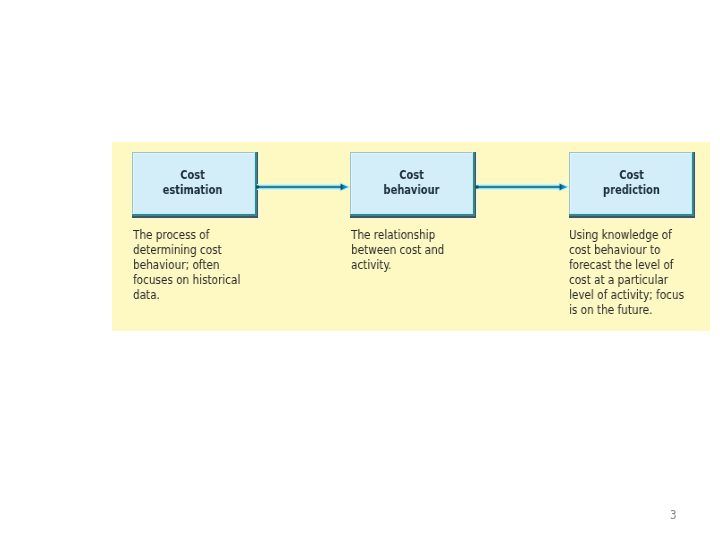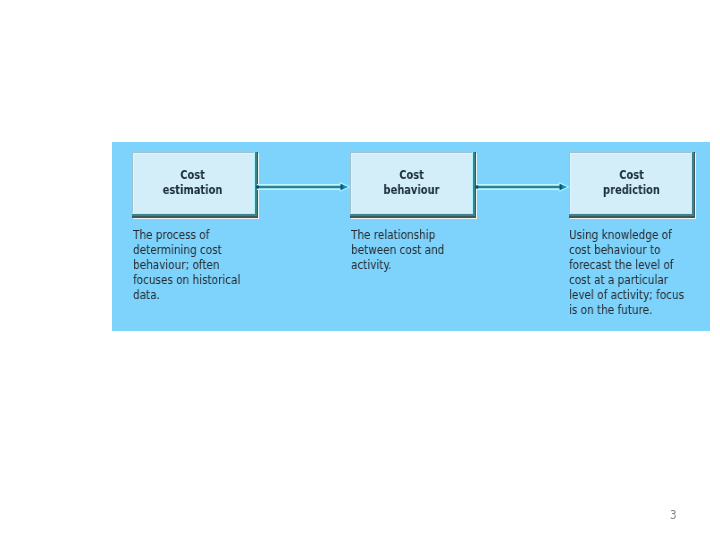--- a/index.html
+++ b/index.html
@@ -10,21 +10,21 @@
   }
   .slide { position:relative; width:720px; height:540px; background:#ffffff; }
   
   .box-label, .caption, .pagenum {
     -webkit-font-smoothing:antialiased;
     will-change:transform; backface-visibility:hidden;
   }
 
   .panel {
     position:absolute; left:112px; top:142px; width:598px; height:189px;
-    background:#7dd3fc;
+    background:#fef9c3;
   }
 
   
   
   .box {
     position:absolute; box-sizing:border-box;
     background:#44555a;
     border-top:0; border-left:0;
     border-right:0; border-bottom:0;
     box-shadow: 1px 1px 0 0 #eef4f4;

